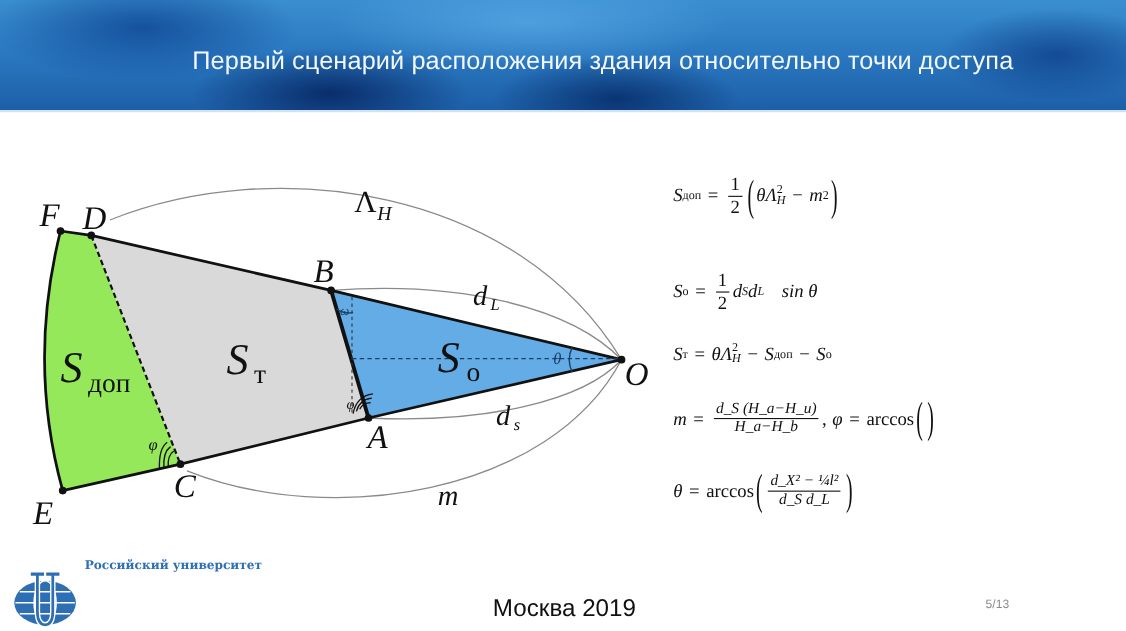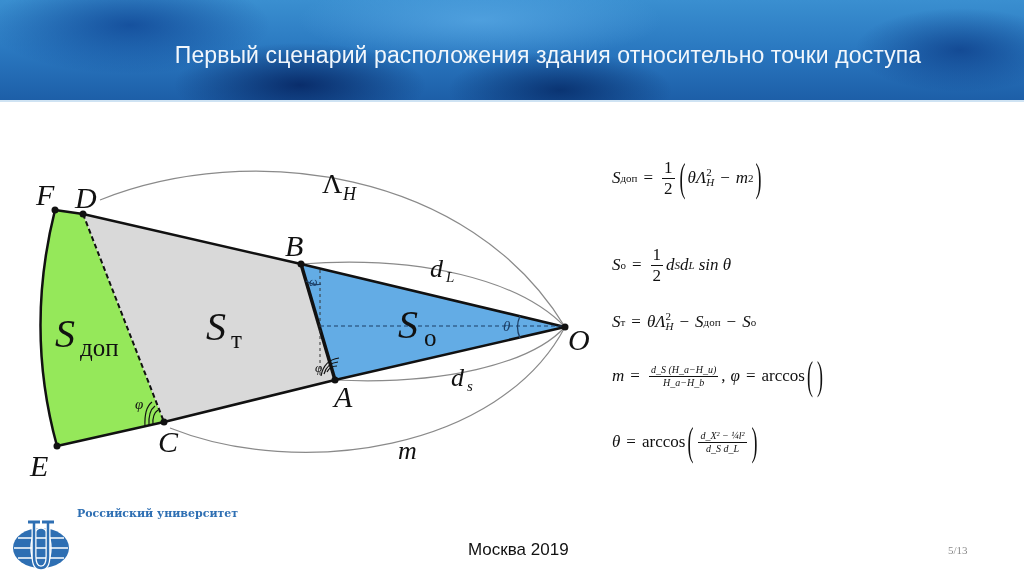--- a/index.html
+++ b/index.html
@@ -19,27 +19,27 @@
     position: absolute; left: 0; width: 1024px; top: 42px; text-align: center;
     color: #f2f7fc; font-family: "Liberation Sans", sans-serif; font-size: 23px; letter-spacing: 0.1px; padding-left: 36px;
   }
   .diagram { position: absolute; left: 0; top: 0; }
   .formulas { position: absolute; left: 612px; top: 150px; width: 400px; font-family: "Liberation Serif", serif; color: #111; }
   .f { position: absolute; white-space: nowrap; font-size: 17px; font-style: italic; display: flex; align-items: center; }
   .f .up { font-style: normal; }
   .frac { display: inline-flex; flex-direction: column; align-items: center; margin: 0 3px; vertical-align: middle; }
   .frac .num { border-bottom: 1px solid #111; padding: 0 2px; line-height: 1.15; }
   .frac .den { padding: 0 2px; line-height: 1.15; }
-  .frac.small { font-size: 10px; }
+  .frac.small { font-size: 14px; }
   .paren { font-style: normal; font-weight: 300; transform: scaleY(2.2); display: inline-block; margin: 0 2px; font-size: 18px; }
   sub, sup { font-size: 11px; }
   .footer-logo { position: absolute; left: 10px; top: 518px; width: 62px; height: 56px; }
   .logo-text { position: absolute; left: 77px; top: 506px; color: #2e6fb3; font-family: "DejaVu Serif", serif; font-weight: bold; font-size: 11px; line-height: 15px; }
-  .footer-city { position: absolute; left: 468px; top: 540px; font-family: "Liberation Sans", sans-serif; font-size: 17px; color: #111; }
-  .page-num { position: absolute; left: 948px; top: 544px; font-family: Liberation Serif, serif; font-size: 11px; color: #8a8a8a; }
+  .footer-city { position: absolute; left: 448px; top: 540px; font-family: "Liberation Sans", sans-serif; font-size: 22px; color: #111; }
+  .page-num { position: absolute; left: 896px; top: 544px; font-family: Liberation Sans, sans-serif; font-size: 11px; color: #8a8a8a; }
 </style>
 </head>
 <body>
 
 <div class="header">
   <div class="header-title">Первый сценарий расположения здания относительно точки доступа</div>
 </div>
 
 <svg class="diagram" width="1024" height="574" viewBox="0 0 1024 574" xmlns="http://www.w3.org/2000/svg">
 
@@ -146,21 +146,21 @@
       <sub class="up">o</sub>
     <span class="up" style="margin:0 6px">=</span>
     <span class="frac up">
         <span class="num">1</span>
         <span class="den">2</span>
       </span>
     <span>d</span>
       <sub>S</sub>
     <span>d</span>
       <sub>L</sub>
-    <span style="margin-left:4px">sin θ</span>
+    <span style="margin-left:16px">sin θ</span>
   </div>
 
   <div class="f" style="left:0; top:162px;">
     <span>S</span>
       <sub class="up">т</sub>
     <span class="up" style="margin:0 6px">=</span>
     <span>θΛ</span>
       <span style="display:inline-flex;flex-direction:column;line-height:0.9;font-size:11px">
         <span class="up">2</span>
         <span>H</span>

